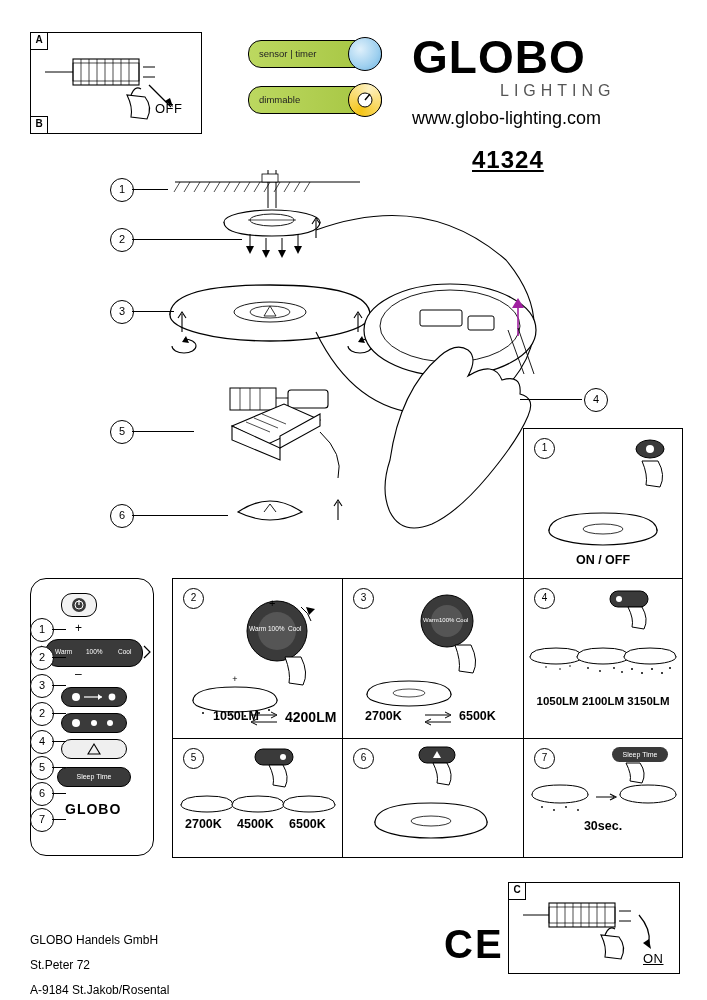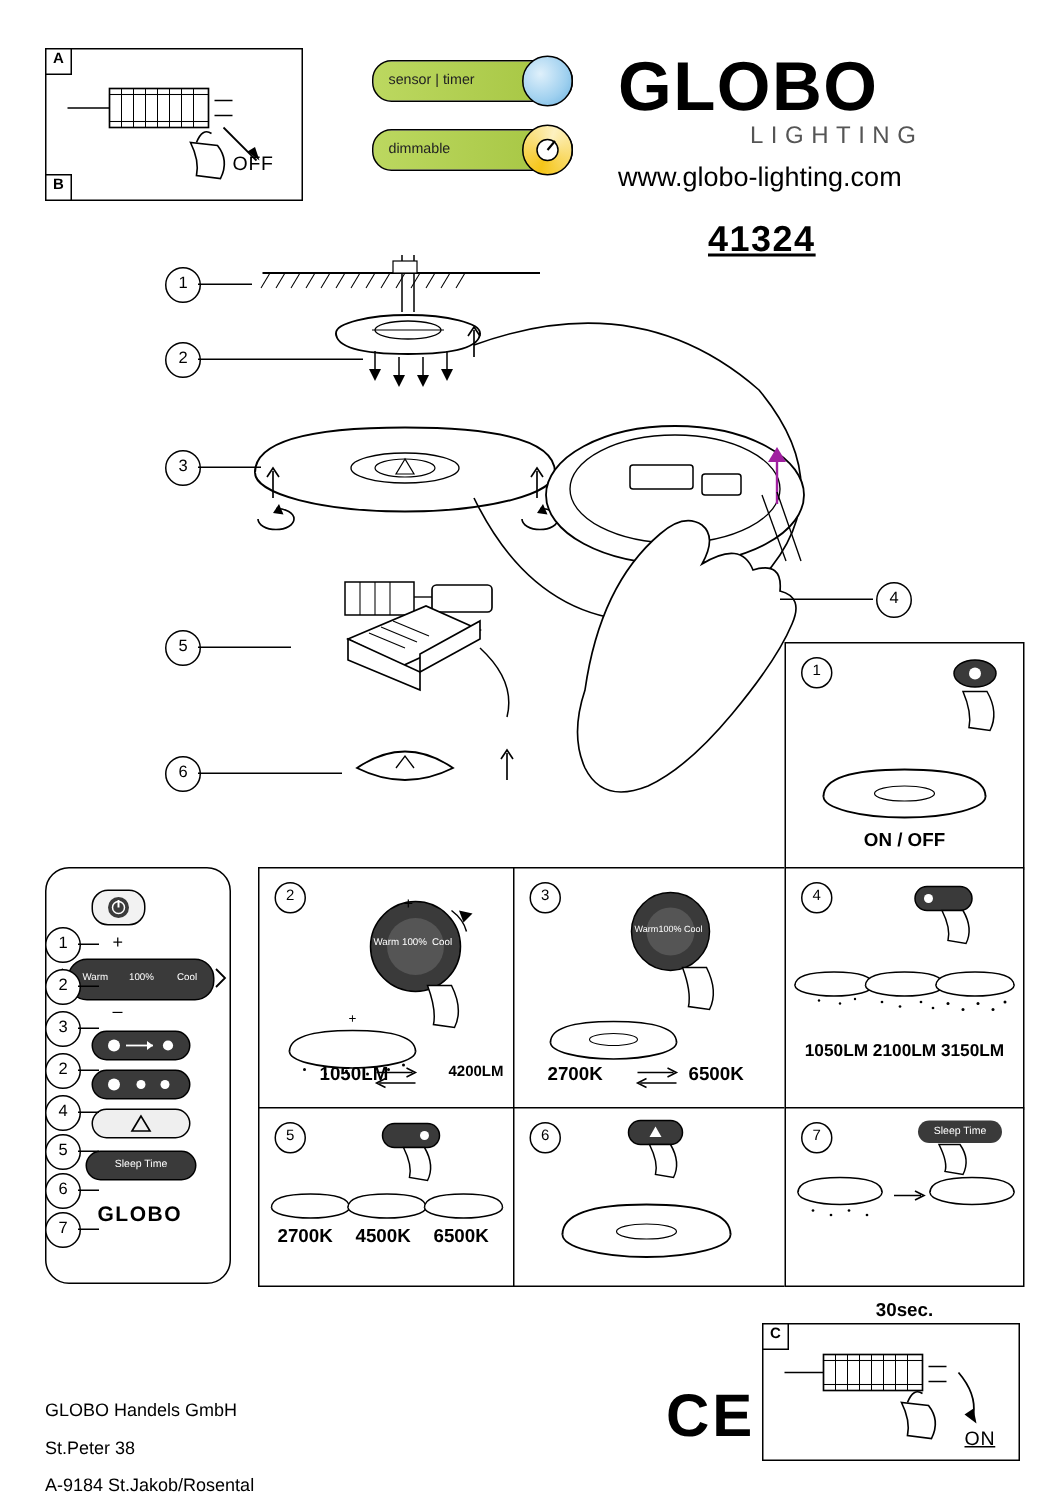--- a/index.html
+++ b/index.html
@@ -235,21 +235,21 @@
   </svg>
   <div class="abs" style="left:96px;top:18px;font-size:11px;">+</div>
   <div class="abs" style="left:76px;top:46px;font-size:6.5px;color:#fff;">Warm</div>
   <div class="abs" style="left:95px;top:46px;font-size:6.5px;color:#fff;">100%</div>
   <div class="abs" style="left:115px;top:46px;font-size:6.5px;color:#fff;">Cool</div>
   <div class="abs" style="left:14px;top:130px;font-size:12.5px;font-weight:bold;margin-left:26px;">1050LM</div>
   <svg class="abs" style="left:76px;top:132px;" width="30" height="14">
     <path d="M2 4 h24 M22 1 l6 3 l-6 3" stroke="#000" fill="none" stroke-width="1"></path>
     <path d="M28 11 h-24 M8 8 l-6 3 l6 3" stroke="#000" fill="none" stroke-width="1"></path>
   </svg>
-  <div class="abs" style="left:126px;top:130px;font-size:10px;font-weight:bold;">4200LM</div>
+  <div class="abs" style="left:112px;top:130px;font-size:14px;font-weight:bold;">4200LM</div>
 </div>
 
 <div class="panel" style="left:342px;top:578px;width:181px;height:160px;">
   <div class="cnum sm" style="left:10px;top:9px;">3</div>
   <svg class="abs" style="left:0;top:0" width="181" height="160">
     <circle cx="104" cy="42" r="26" fill="#3a3a3a" stroke="#000"></circle>
     <circle cx="104" cy="42" r="16" fill="#555"></circle>
     <path d="M112 66 q6 16 4 26 l14 2 q6 -12 -2 -28 z" fill="#fff" stroke="#000" stroke-width="1"></path>
     <ellipse cx="66" cy="116" rx="42" ry="11" fill="#fff" stroke="#000" stroke-width="1.1"></ellipse>
     <path d="M24 116 q0 -14 42 -14 q42 0 42 14" fill="#fff" stroke="#000" stroke-width="1.1"></path>
@@ -337,21 +337,21 @@
     <g fill="#000">
       <circle cx="18" cy="68" r=".9"></circle>
         <circle cx="30" cy="71" r=".9"></circle>
         <circle cx="42" cy="68" r=".9"></circle>
         <circle cx="54" cy="71" r=".9"></circle>
     </g>
     <path d="M72 58 h18 M86 55 l6 3 l-6 3" stroke="#000" stroke-width="1.1" fill="none"></path>
     <ellipse cx="124" cy="56" rx="28" ry="8" fill="#fff" stroke="#000" stroke-width="1"></ellipse>
     <path d="M96 56 q0 -10 28 -10 q28 0 28 10" fill="#fff" stroke="#000" stroke-width="1"></path>
   </svg>
-  <div class="pcap" style="top:80px;margin-top:47px;">30sec.</div>
+  <div class="pcap" style="top:80px;">30sec.</div>
 </div>
 
 <div class="bx abs" id="remoteBox">
   <div class="abs" style="left:30px;top:14px;width:34px;height:22px;border-radius:11px;border:1.2px solid #000;background:#f2f2f2;">
     <svg width="34" height="22">
         <circle cx="17" cy="11" r="7" fill="#3a3a3a"></circle>
         <line x1="17" y1="6" x2="17" y2="11" stroke="#fff" stroke-width="1.3"></line>
         <circle cx="17" cy="11" r="4" fill="none" stroke="#fff" stroke-width="1"></circle>
       </svg>
   </div>
@@ -406,21 +406,21 @@
 <div class="leader" style="left:52px;top:657px;width:14px;"></div>
 <div class="leader" style="left:52px;top:685px;width:14px;"></div>
 <div class="leader" style="left:52px;top:713px;width:14px;"></div>
 <div class="leader" style="left:52px;top:741px;width:14px;"></div>
 <div class="leader" style="left:52px;top:767px;width:14px;"></div>
 <div class="leader" style="left:52px;top:793px;width:14px;"></div>
 <div class="leader" style="left:52px;top:819px;width:14px;"></div>
 
 <div class="abs" id="addr">
   <div>GLOBO Handels GmbH</div>
-  <div>St.Peter 38</div>
+  <div>St.Peter 72</div>
   <div>A-9184 St.Jakob/Rosental</div>
 </div>
 <div class="abs" id="ce">CE</div>
 
 <div class="abs bx" id="boxC">
   <div class="cornerLabel" style="left:-1px;top:-1px;">C</div>
   <svg class="abs" style="left:0;top:0" width="172" height="92">
     <rect x="40" y="20" width="66" height="24" fill="#fff" stroke="#000" stroke-width="1.1"></rect>
     <rect x="40" y="24" width="66" height="16" fill="none" stroke="#000" stroke-width=".7"></rect>
     <g stroke="#000" stroke-width=".7">

